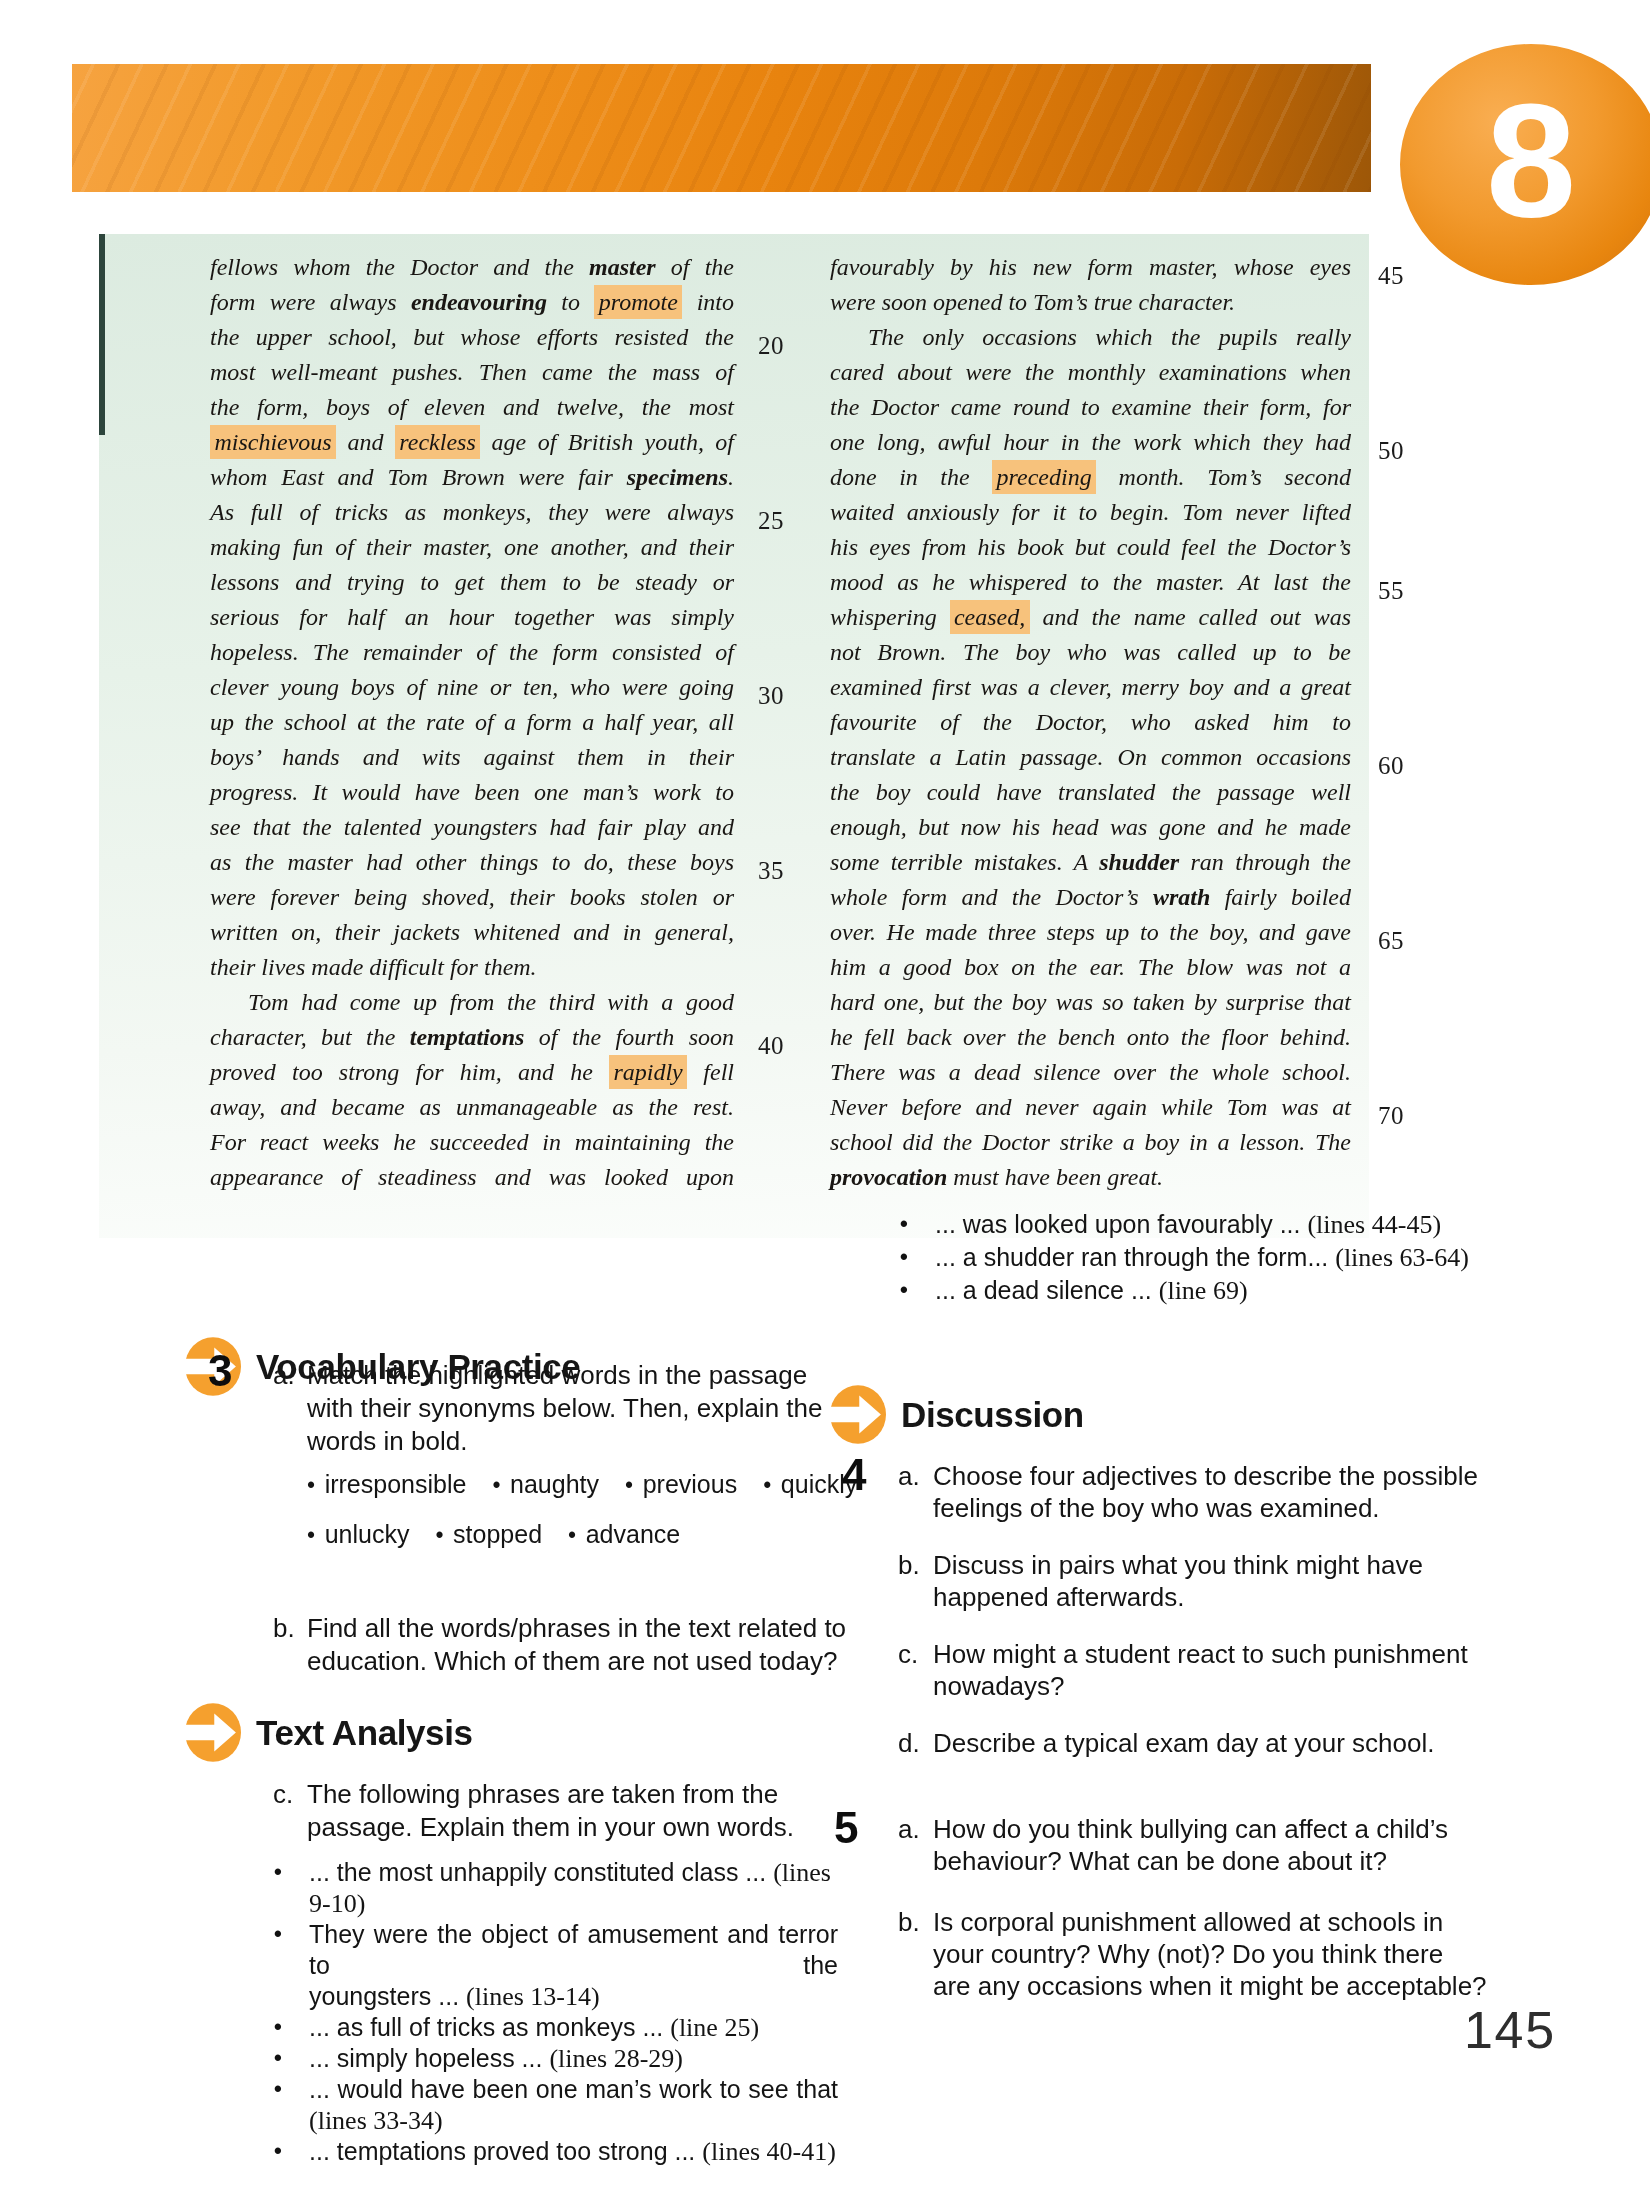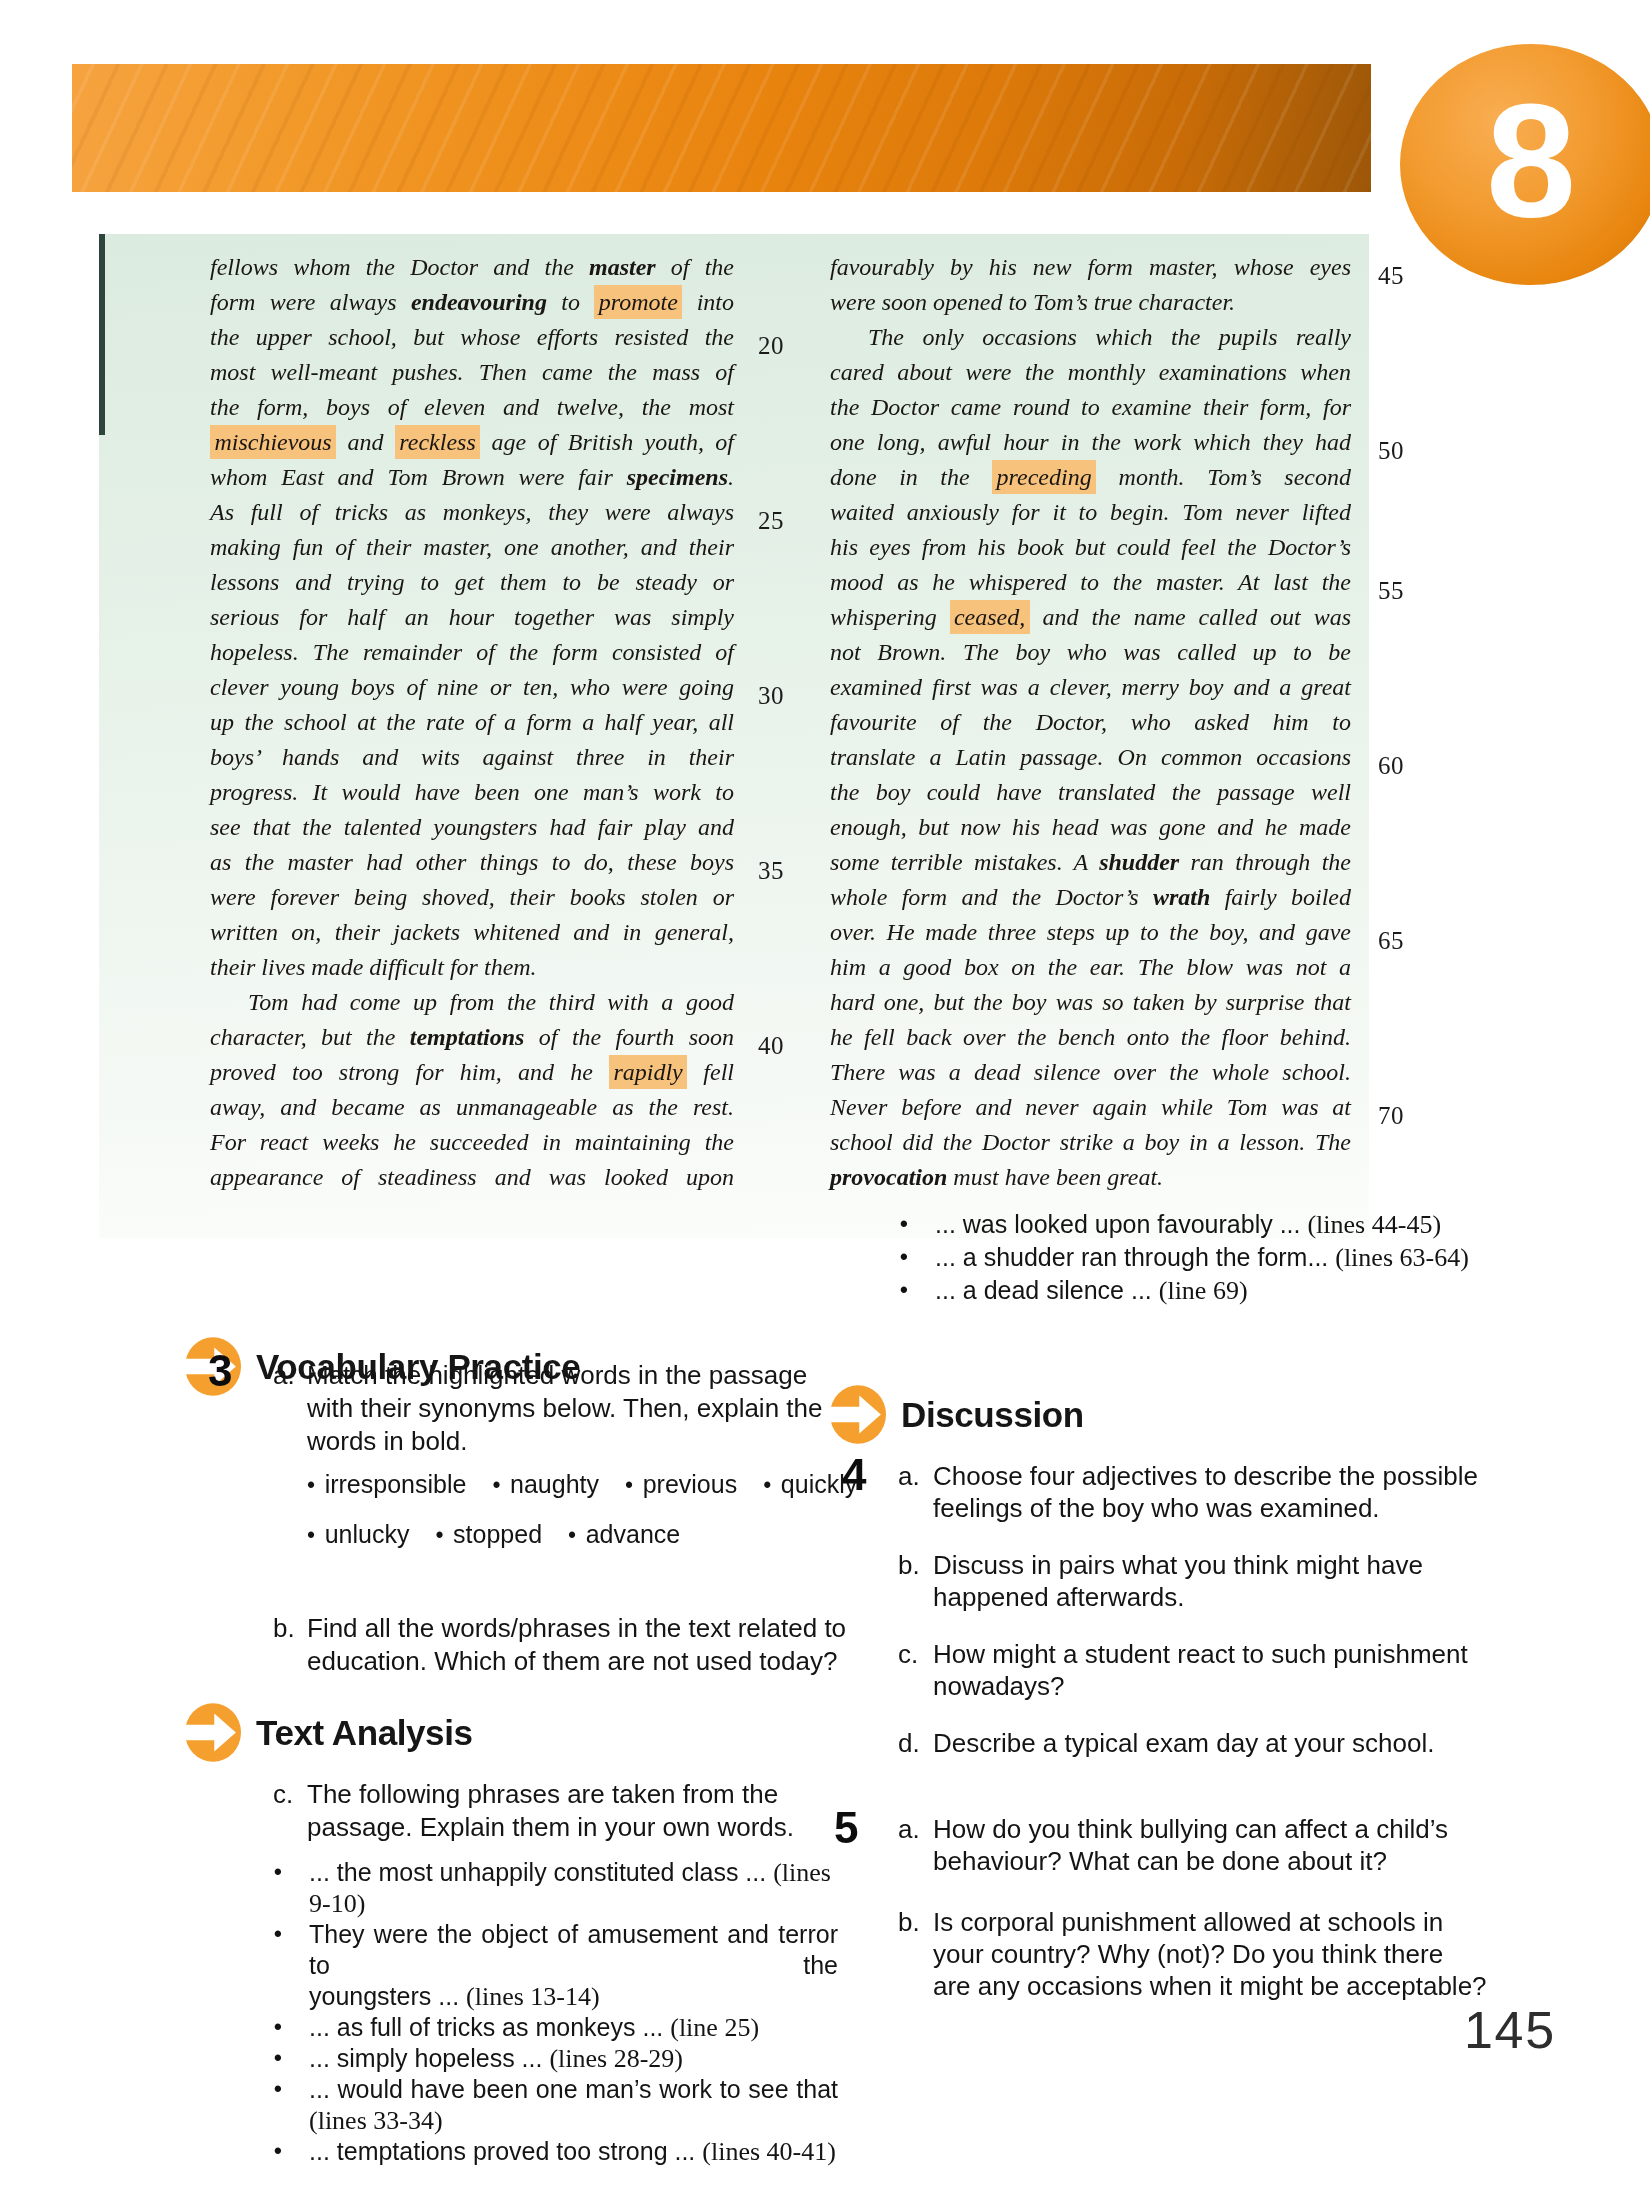--- a/index.html
+++ b/index.html
@@ -90,21 +90,21 @@
         <div class="pline">the form, boys of eleven and twelve, the most</div>
         <div class="pline"><span class="hl">mischievous</span> and <span class="hl">reckless</span> age of British youth, of</div>
         <div class="pline">whom East and Tom Brown were fair <b>specimens</b>.</div>
         <div class="pline">As full of tricks as monkeys, they were always<span class="lnum">25</span></div>
         <div class="pline">making fun of their master, one another, and their</div>
         <div class="pline">lessons and trying to get them to be steady or</div>
         <div class="pline">serious for half an hour together was simply</div>
         <div class="pline">hopeless. The remainder of the form consisted of</div>
         <div class="pline">clever young boys of nine or ten, who were going<span class="lnum">30</span></div>
         <div class="pline">up the school at the rate of a form a half year, all</div>
-        <div class="pline">boys’ hands and wits against three in their</div>
+        <div class="pline">boys’ hands and wits against them in their</div>
         <div class="pline">progress. It would have been one man’s work to</div>
         <div class="pline">see that the talented youngsters had fair play and</div>
         <div class="pline">as the master had other things to do, these boys<span class="lnum">35</span></div>
         <div class="pline">were forever being shoved, their books stolen or</div>
         <div class="pline">written on, their jackets whitened and in general,</div>
         <div class="pline end">their lives made difficult for them.</div>
         <div class="pline ind">Tom had come up from the third with a good</div>
         <div class="pline">character, but the <b>temptations</b> of the fourth soon<span class="lnum">40</span></div>
         <div class="pline">proved too strong for him, and he <span class="hl">rapidly</span> fell</div>
         <div class="pline">away, and became as unmanageable as the rest.</div>

